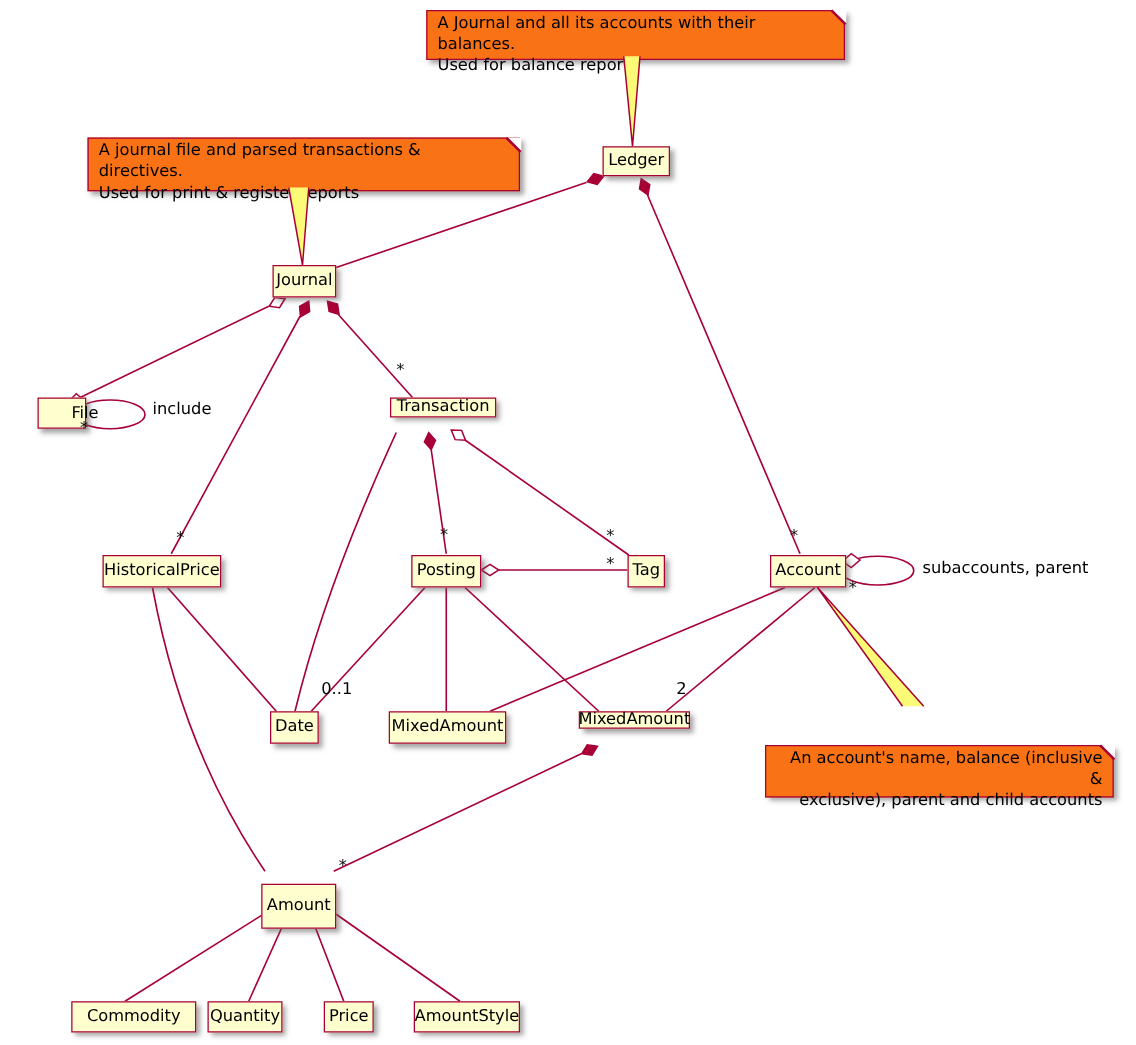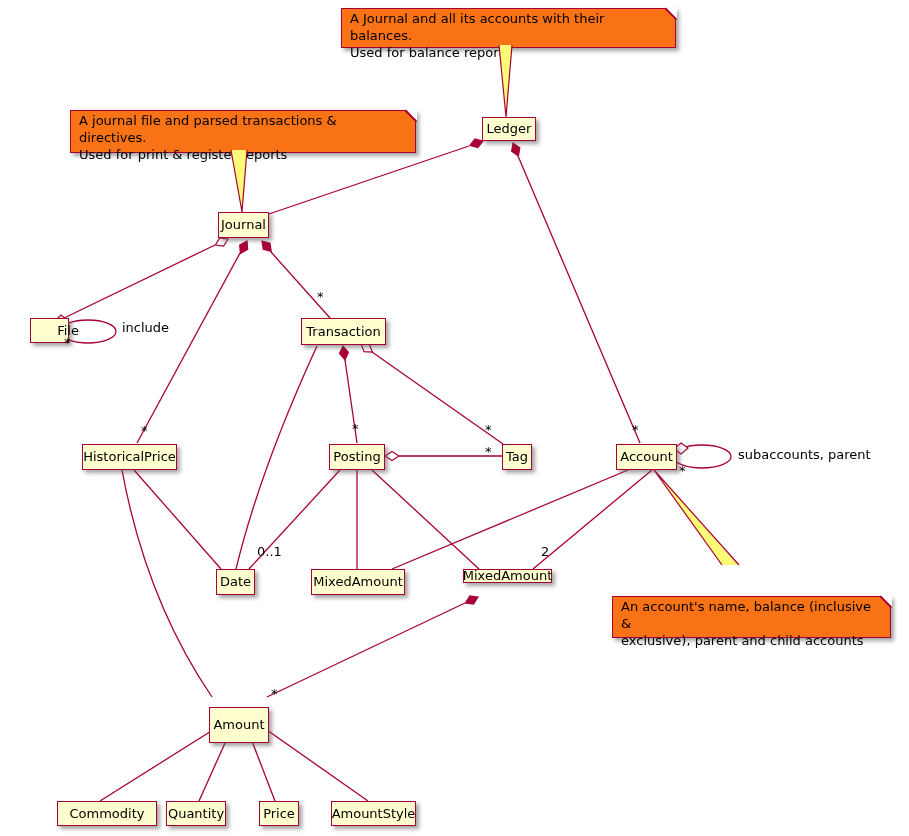--- a/index.html
+++ b/index.html
@@ -34,38 +34,38 @@
     background:#A80036; transform:rotate(45deg);
   }
   .edge-label {
     position:absolute; z-index:4; font-size:13px; line-height:14px; white-space:nowrap;
   }
 
   
   #box-ledger          { left:482px; top:117px; width:54px; height:24px; }
   #box-journal         { left:218px; top:212px; width:51px; height:26px; }
   #box-file            { left:30px;  top:318px; width:29px; height:25px;padding-left:37px; }
-  #box-transaction     { left:301px; top:318px; width:85px; height:27px; }
+  #box-transaction     { left:312px; top:318px; width:85px; height:16px; }
   #box-historicalprice { left:82px;  top:444px; width:95px; height:26px; }
   #box-posting         { left:329px; top:444px; width:56px; height:26px; }
   #box-tag             { left:502px; top:444px; width:30px; height:26px; }
   #box-account         { left:616px; top:444px; width:61px; height:26px; }
   #box-date            { left:216px; top:569px; width:39px; height:26px; }
   #box-accountname     { left:311px; top:569px; width:94px; height:26px; }
   #box-mixedamount     { left:463px; top:569px; width:89px; height:14px; }
   #box-amount          { left:209px; top:707px; width:60px; height:36px; }
   #box-commodity       { left:57px;  top:801px; width:100px; height:25px; }
   #box-quantity        { left:166px; top:801px; width:60px; height:25px; }
   #box-price           { left:259px; top:801px; width:40px; height:25px; }
   #box-amountstyle     { left:331px; top:801px; width:85px; height:25px; }
 
   
   #note-ledger  { left:341px; top:8px;   width:335px; height:40px; }
   #note-journal { left:70px;  top:110px; width:346px; height:43px; }
-  #note-account { left:612px; top:596px; width:279px; height:42px; }
+  #note-account { left:612px; top:596px; width:279px; height:42px;text-align:right; }
 
   
   #lbl-include        { left:122px; top:321px; }
   #lbl-subaccounts    { left:738px; top:448px; }
   #m-journal-tx       { left:317px; top:290px; }
   #m-journal-hp       { left:141px; top:424px; }
   #m-file             { left:64px;  top:336px; }
   #m-tx-posting       { left:352px; top:422px; }
   #m-tx-tag           { left:485px; top:423px; }
   #m-posting-tag      { left:485px; top:445px; }

